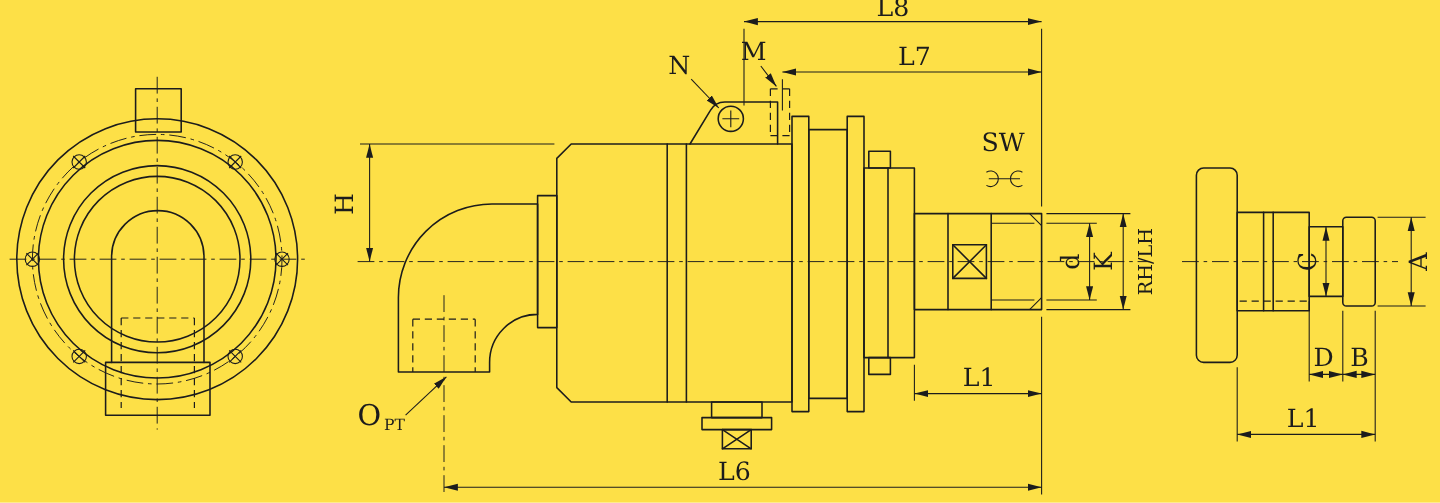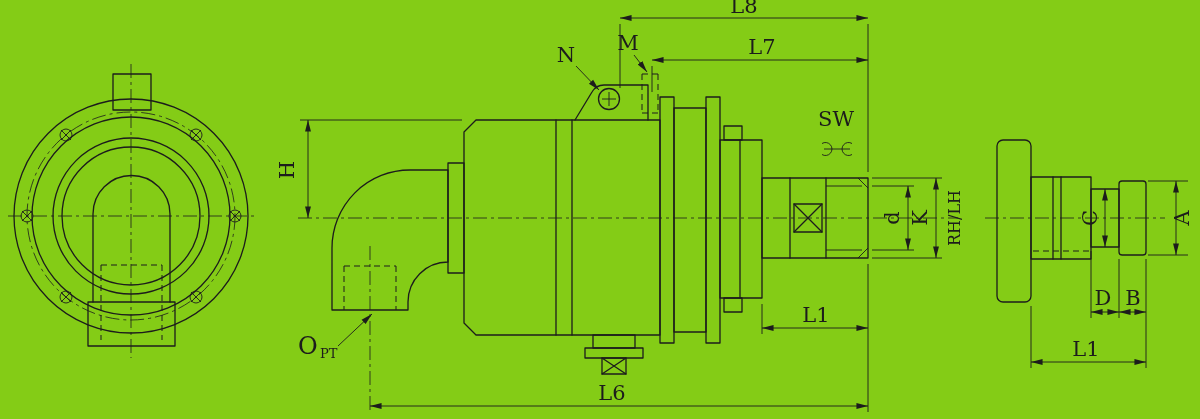--- a/index.html
+++ b/index.html
@@ -1,16 +1,16 @@
 <!DOCTYPE html>
 <html><head>
 <meta charset="utf-8">
 <style>
   html,body{margin:0;padding:0;background:#ffffff;}
-  .page{width:1200px;height:419px;background:#84cc16;overflow:hidden;}
+  .page{width:1200px;height:419px;background:#fde047;overflow:hidden;}
   svg{display:block;}
   .obj{fill:none;stroke:#1c1c1c;stroke-width:1.3;stroke-linejoin:round;stroke-linecap:round;}
   .thin{fill:none;stroke:#1c1c1c;stroke-width:0.9;}
   .cl{fill:none;stroke:#1c1c1c;stroke-width:0.8;stroke-dasharray:14 4 3 4;}
   .hid{fill:none;stroke:#1c1c1c;stroke-width:1;stroke-dasharray:6 4;}
   .dim{fill:none;stroke:#1c1c1c;stroke-width:0.9;}
   text.lbl{font-family:"DejaVu Serif", serif;font-size:21px;fill:#1c1c1c;}
   text.small{font-family:"DejaVu Serif", serif;font-size:13px;fill:#1c1c1c;}
   text.big{font-family:"DejaVu Serif", serif;font-size:24px;fill:#1c1c1c;}
   text.note{font-family:"DejaVu Serif", serif;font-size:16px;fill:#1c1c1c;}

